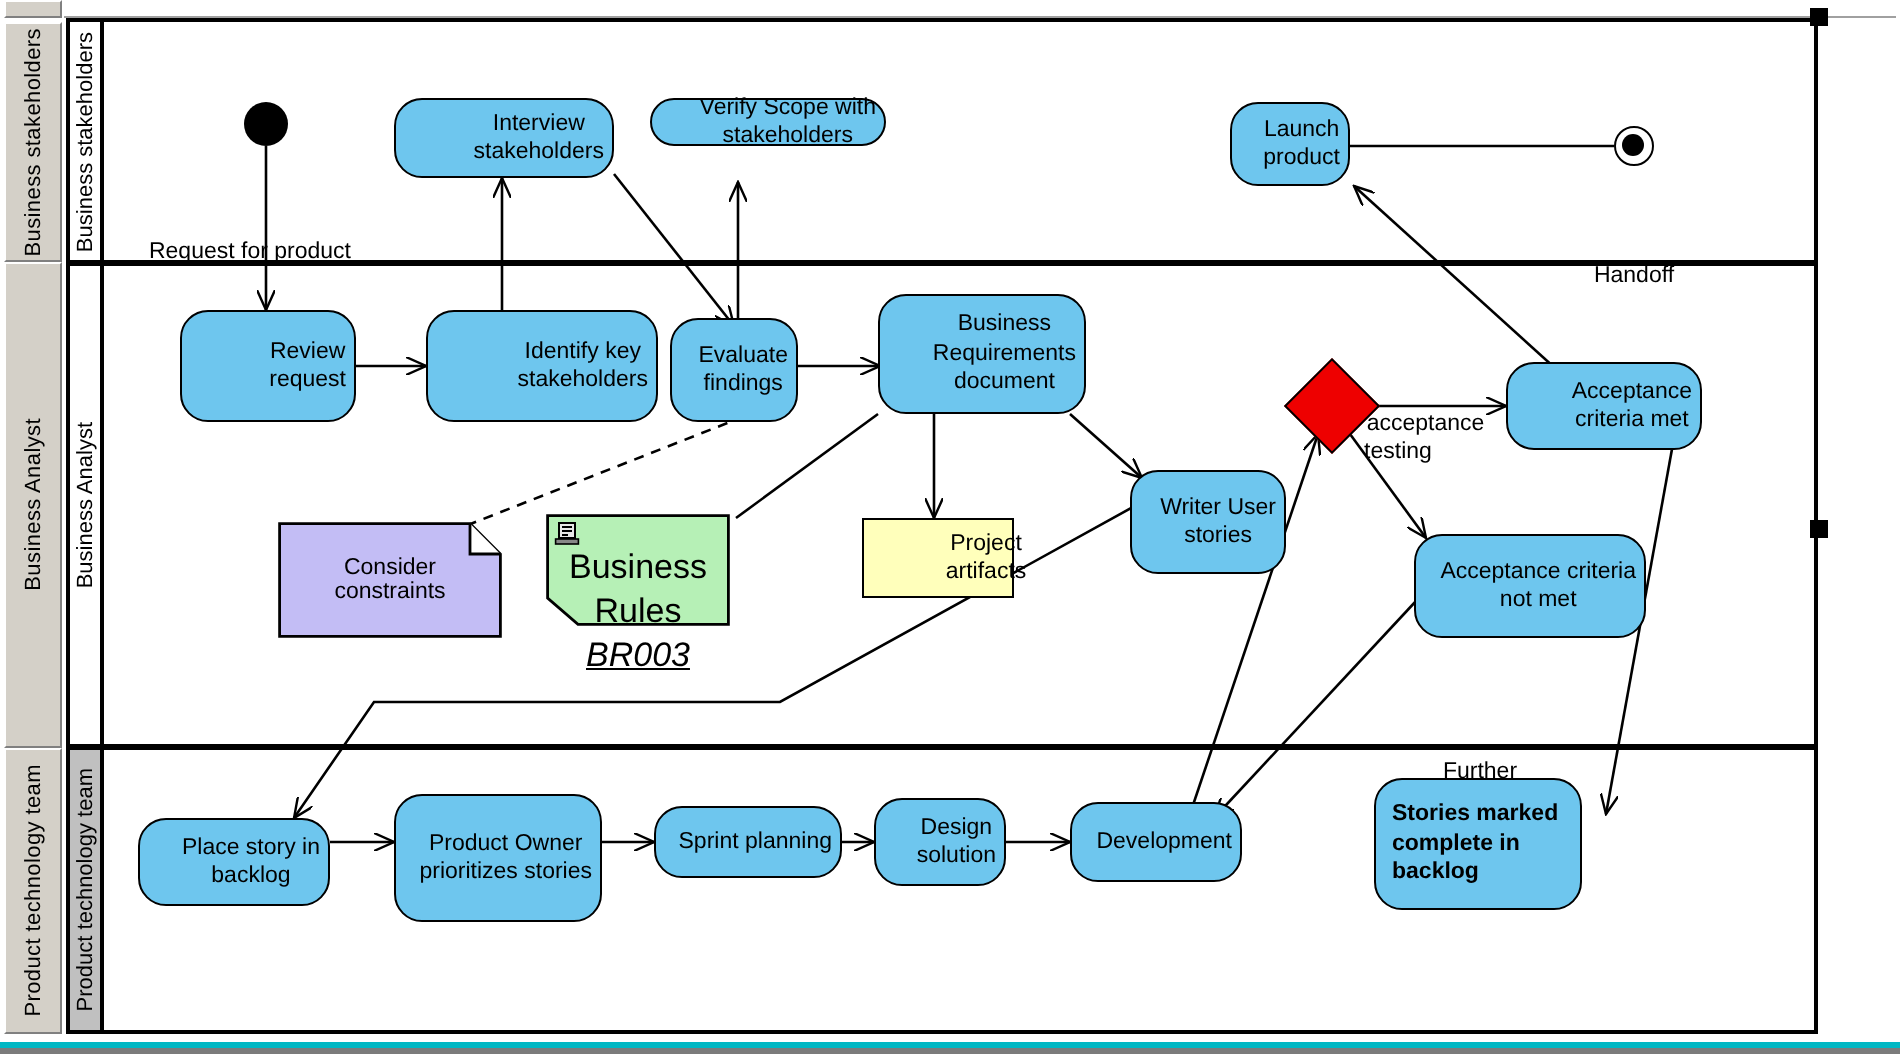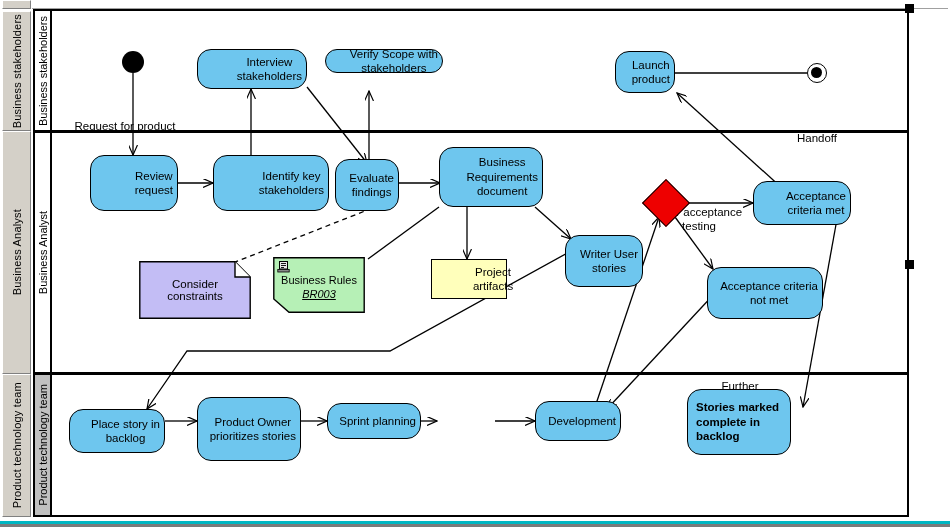--- a/index.html
+++ b/index.html
@@ -130,21 +130,21 @@
     text-align: center; font-size: 11.5px; color: #000;
   }
   .note .note-shape {
     position: absolute; left: 0; top: 0; width: 100%; height: 100%;
   }
   .note .note-text { position: relative; z-index: 2; padding: 0 6px; }
 
   
   .rule {
     position: absolute;
-    font-size: 11px; color: #000; text-align: center; border-radius: 24px;
+    font-size: 17px; color: #000; text-align: center; border-radius: 24px;
   }
   .rule .rule-shape {
     position: absolute; left: 0; top: 0; width: 100%; height: 100%;
   }
   .rule .rule-body {
     position: relative; z-index: 2;
     padding-top: 16px; line-height: 1.3;
   }
   .rule .rule-code { font-style: italic; text-decoration: underline; }
   .rule-icon { position: absolute; left: 4px; top: 3px; z-index: 3; }
@@ -374,20 +374,24 @@
 
     <div class="node" style="left:162px;top:386px;width:104px;height:64px;">
       <span style="white-space:pre-line;">Product Owner
 prioritizes stories</span>
     </div>
 
     <div class="node" style="left:292px;top:392px;width:94px;height:36px;">
       <span style="white-space:pre-line;">Sprint planning</span>
     </div>
 
+    <div class="node" style="left:402px;top:388px;width:66px;height:44px;">
+      <span style="white-space:pre-line;">Design
+solution</span>
+    </div>
 
     <div class="node" style="left:500px;top:390px;width:86px;height:40px;">
       <span style="white-space:pre-line;">Development</span>
     </div>
 
     <div class="node bold" style="left:652px;top:378px;width:104px;height:66px;">
       <span style="white-space:pre-line;">Stories marked
 complete in
 backlog</span>
     </div>

